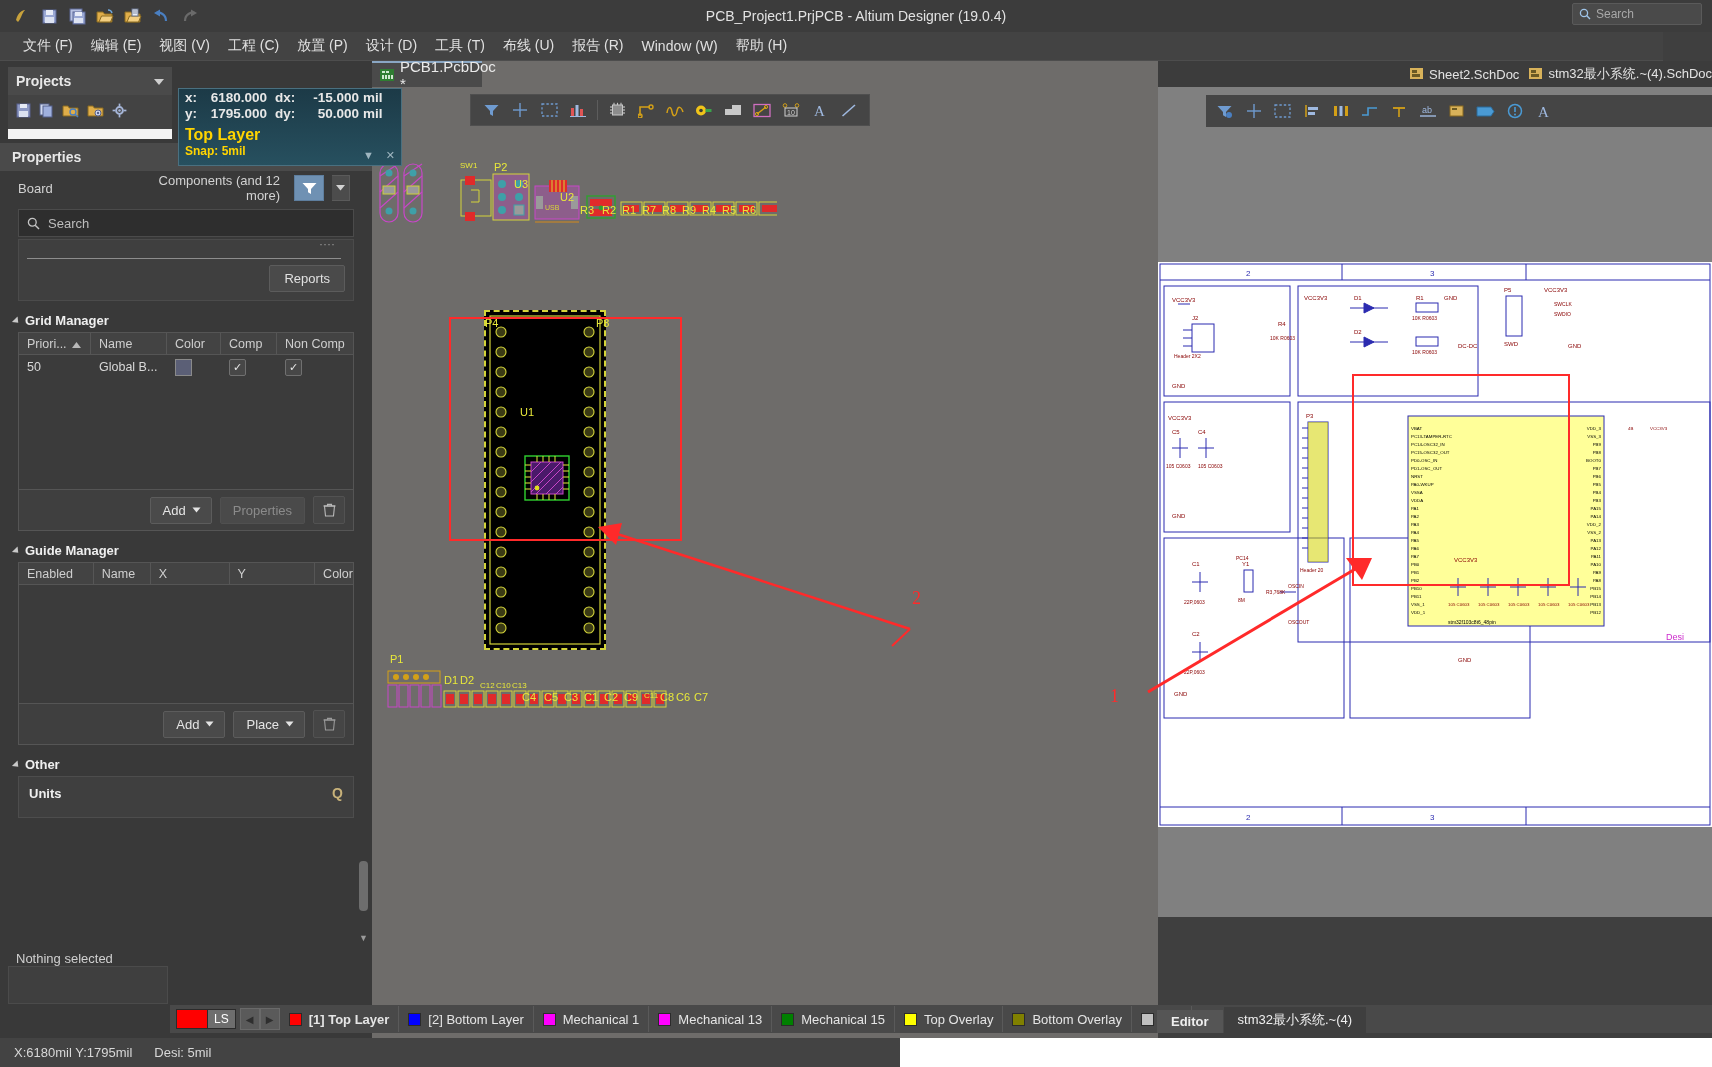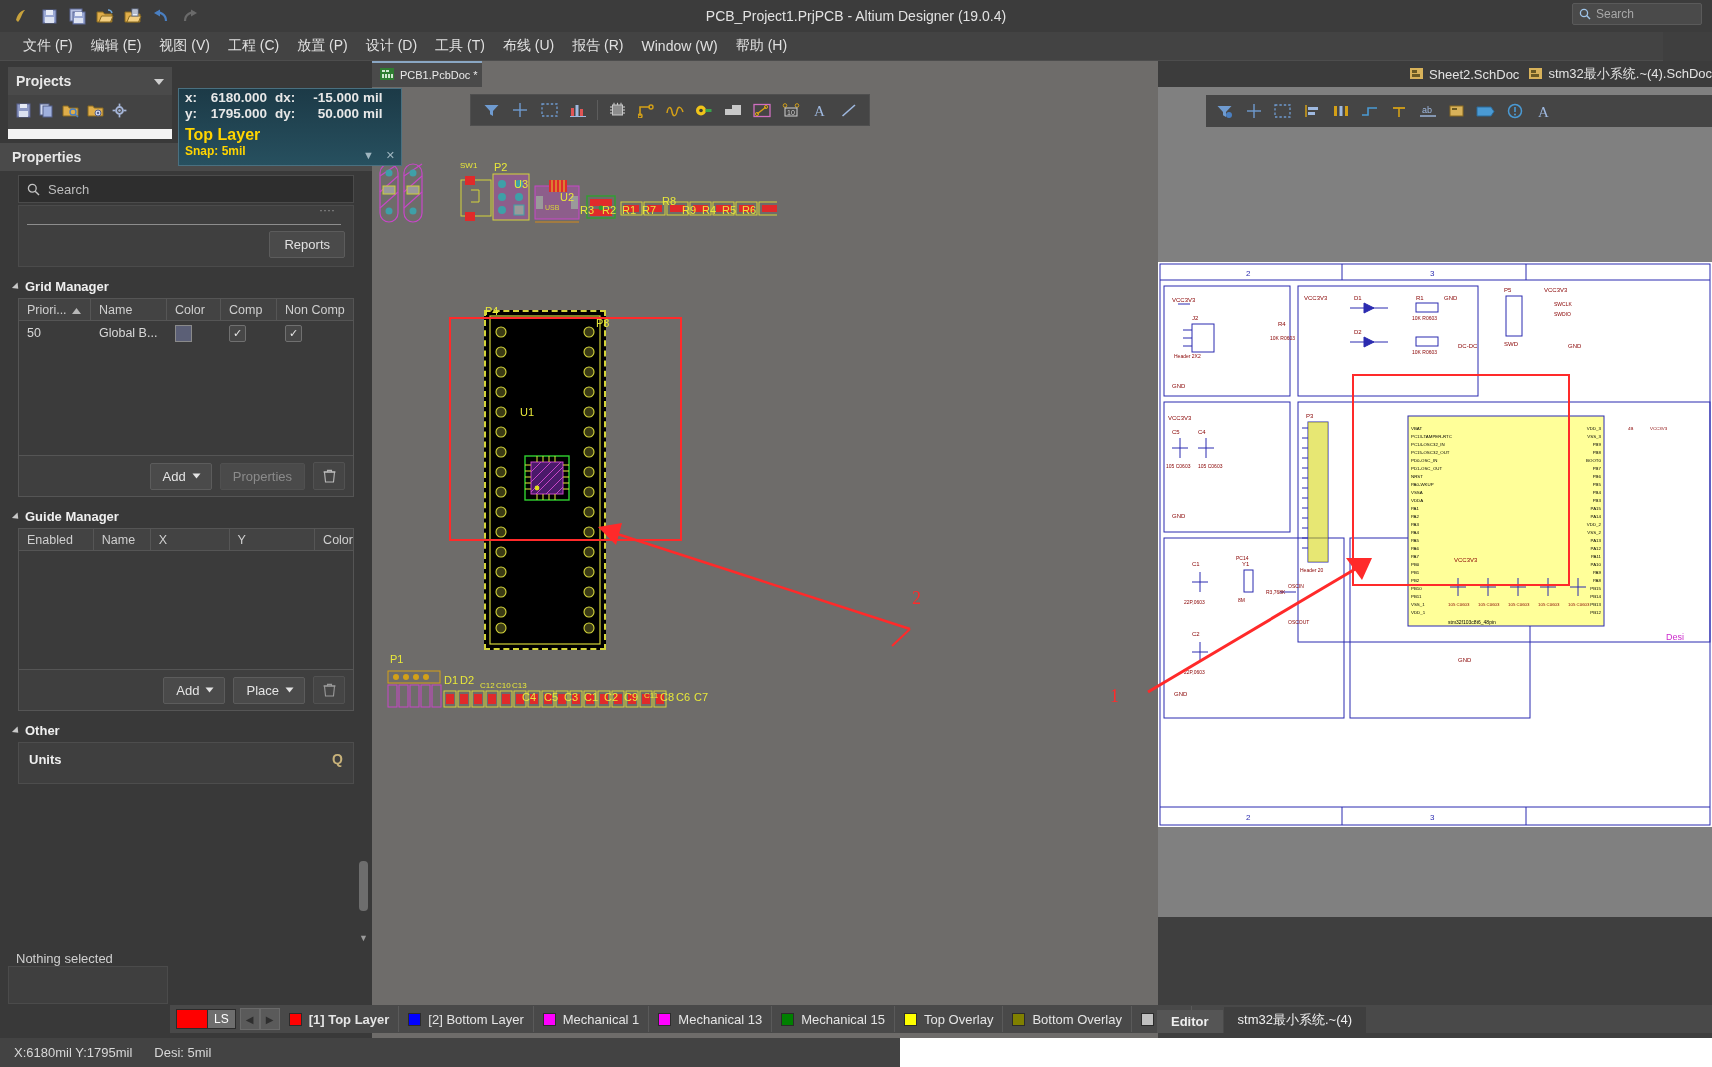--- a/index.html
+++ b/index.html
@@ -168,21 +168,21 @@
   #coord .v2 { width: 62px; text-align: right; }
   #coord .u { padding-left: 4px;}
   #coord .toplayer { font-size: 16px; font-weight: bold; color: #ffd400; padding-left: 6px; margin-top: 5px;}
   #coord .snap { font-size: 12px; font-weight: bold; color:#ffd400; padding-left:6px;}
   #coord .ctrls { position:absolute; right:6px; bottom:3px; color:#9fb6c0; font-size:11px; display:flex;gap:12px;}
 
   
   #doctab {
     position:absolute; left: 372px; top: 61px; width: 110px; height: 26px;
     background:#4a4a4a; border-top: 2px solid #8aa7c4;
-    display:flex;align-items:center;gap:6px;padding-left:8px; z-index: 30; font-size:11px;color:#eaeaea;
+    display:flex;align-items:center;gap:6px;padding-left:8px; z-index: 30; font-size:15px;color:#eaeaea;
   }
 
   
   #rtabs {
     position:absolute; left: 1158px; top: 61px; width: 554px; height: 26px;
     background:#3c3c3c; display:flex;align-items:center;gap:10px;padding-left:6px;
     font-size:13px;color:#e3e3e3;
   }
   .rtab { display:flex;align-items:center;gap:6px;cursor:pointer; }
 
@@ -353,20 +353,34 @@
         </svg></span>
   </div>
   <div id="proj-searchslot"></div>
 
   <div id="properties-header">
     <span>Properties</span>
   </div>
 
   <div id="prop-body">
 
+    <div class="row-board">
+      <span class="lbl">Board</span>
+      <span class="val">Components (and 12 more)</span>
+      <span class="filter-btn">
+        <svg width="15" height="13" viewBox="0 0 15 13">
+            <path d="M0.5 1 H14.5 L9 7 V12 L6 10.2 V7 Z" fill="#ffffff"></path>
+          </svg>
+      </span>
+      <span class="filter-drop">
+        <svg width="9" height="6" viewBox="0 0 9 6">
+            <path d="M0 0 H9 L4.5 5.5 Z" fill="#d2d2d2"></path>
+          </svg>
+      </span>
+    </div>
 
     <div class="searchfield">
       <svg width="13" height="13" viewBox="0 0 13 13">
           <circle cx="5.3" cy="5.3" r="3.9" stroke="#c5c5c5" fill="none" stroke-width="1.3"></circle>
           <line x1="8.2" y1="8.2" x2="12" y2="12" stroke="#c5c5c5" stroke-width="1.4"></line>
         </svg>
       <span>Search</span>
     </div>
 
     <div class="subpanel">
@@ -805,26 +819,26 @@
 
   <div id="designators">
       <div class="des sm" style="left: 88px; top: 100px;">SW1</div>
       <div class="des" style="left: 122px; top: 100px;">P2</div>
       <div class="des" style="left: 142px; top: 117px;">U3</div>
       <div class="des" style="left: 188px; top: 130px;">U2</div>
       <div class="des" style="left: 208px; top: 143px;">R3</div>
       <div class="des" style="left: 230px; top: 143px;">R2</div>
       <div class="des" style="left: 250px; top: 143px;">R1</div>
       <div class="des" style="left: 270px; top: 143px;">R7</div>
-      <div class="des" style="left: 290px; top: 134px; text-align: right;">R8</div>
+      <div class="des" style="left: 290px; top: 143px; text-align: right;">R8</div>
       <div class="des" style="left: 310px; top: 143px;">R9</div>
       <div class="des" style="left: 330px; top: 143px;">R4</div>
       <div class="des" style="left: 350px; top: 143px;">R5</div>
       <div class="des" style="left: 370px; top: 143px;">R6</div>
-      <div class="des" style="left: 113px; top: 244px;">P4</div>
+      <div class="des" style="left: 113px; top: 256px;">P4</div>
       <div class="des" style="left: 224px; top: 256px;">P3</div>
       <div class="des" style="left: 148px; top: 345px;">U1</div>
       <div class="des" style="left: 18px; top: 592px;">P1</div>
       <div class="des" style="left: 72px; top: 613px;">D1</div>
       <div class="des" style="left: 88px; top: 613px;">D2</div>
       <div class="des sm" style="left: 108px; top: 620px;">C12</div>
       <div class="des sm" style="left: 124px; top: 620px;">C10</div>
       <div class="des sm" style="left: 140px; top: 620px;">C13</div>
       <div class="des" style="left: 150px; top: 630px;">C4</div>
       <div class="des" style="left: 172px; top: 630px;">C5</div>

